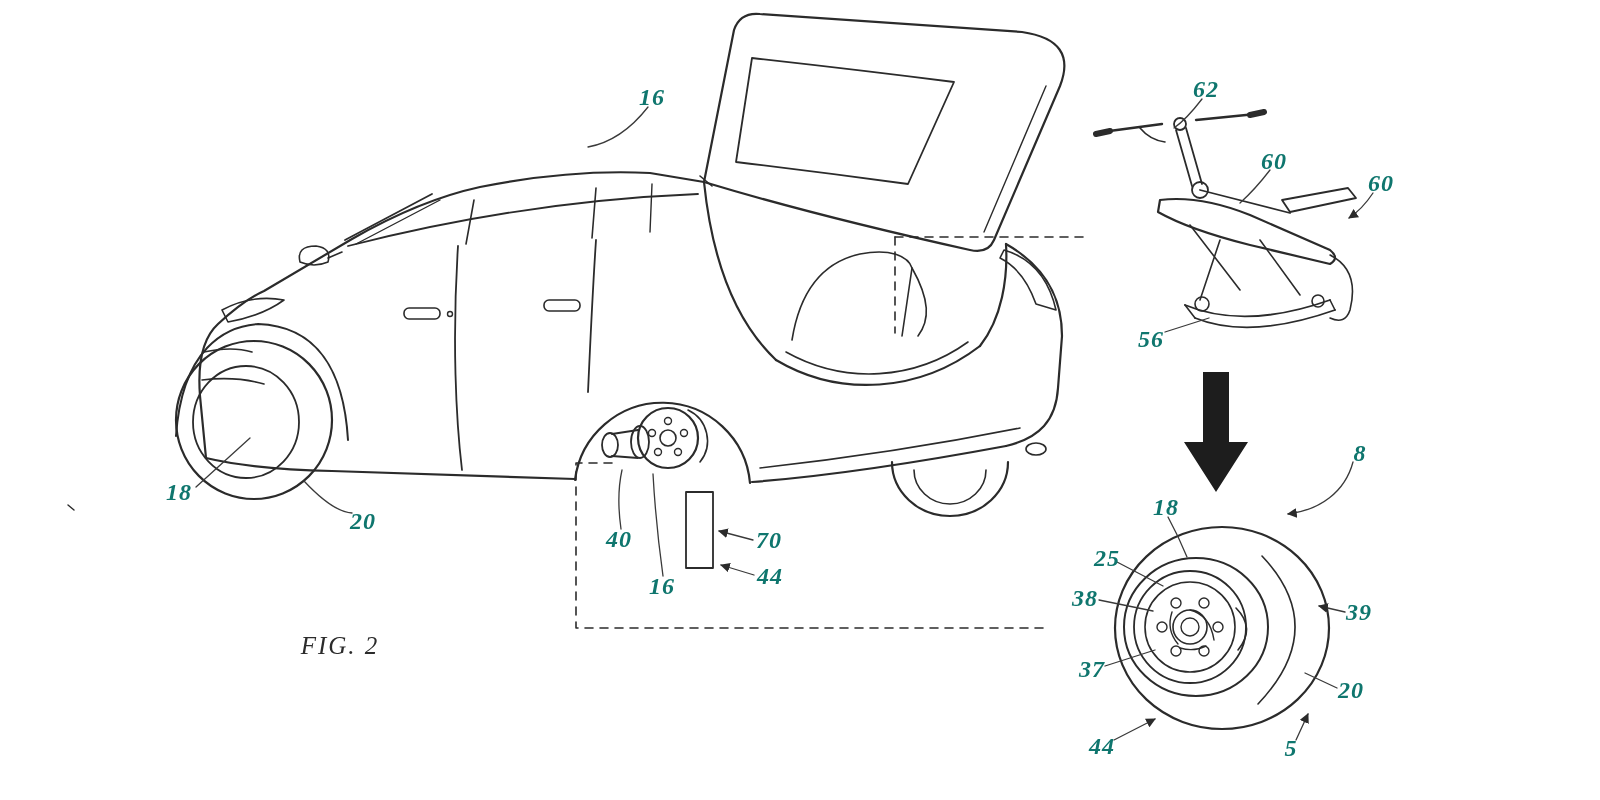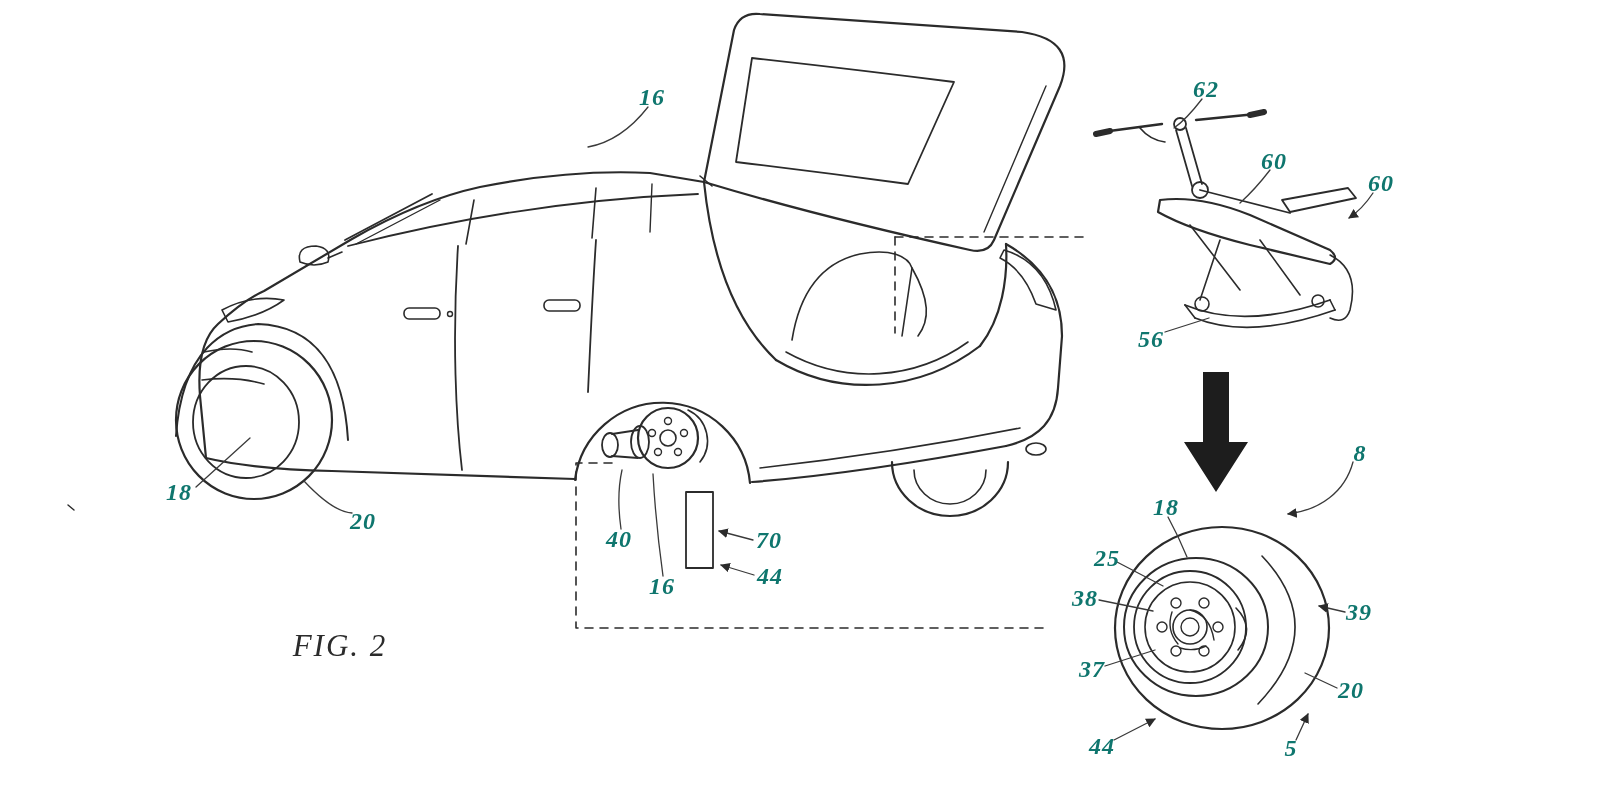--- a/index.html
+++ b/index.html
@@ -7,21 +7,21 @@
     position:relative;width:1600px;height:800px;background:#ffffff;overflow:hidden;
     font-family:"Liberation Serif","DejaVu Serif",serif;
   }
   .canvas svg{position:absolute;left:0;top:0;}
   .ref{
     position:absolute;transform:translate(-50%,-50%);
     font-style:italic;font-size:24px;color:#0f766e;letter-spacing:1px;white-space:nowrap;font-weight:bold;
   }
   .fig-caption{
     position:absolute;left:340px;top:646px;transform:translate(-50%,-50%);
-    font-style:italic;font-size:31px;color:#2b2b2b;letter-spacing:2px;
+    font-style:italic;font-size:25px;color:#2b2b2b;letter-spacing:2px;
   }
 </style>
 </head>
 <body>
 
 <div class="canvas">
 
   <svg width="1600" height="800" viewBox="0 0 1600 800" fill="none" stroke="#2b2b2b" stroke-width="2.2" stroke-linecap="round" stroke-linejoin="round">
 
     <defs>

